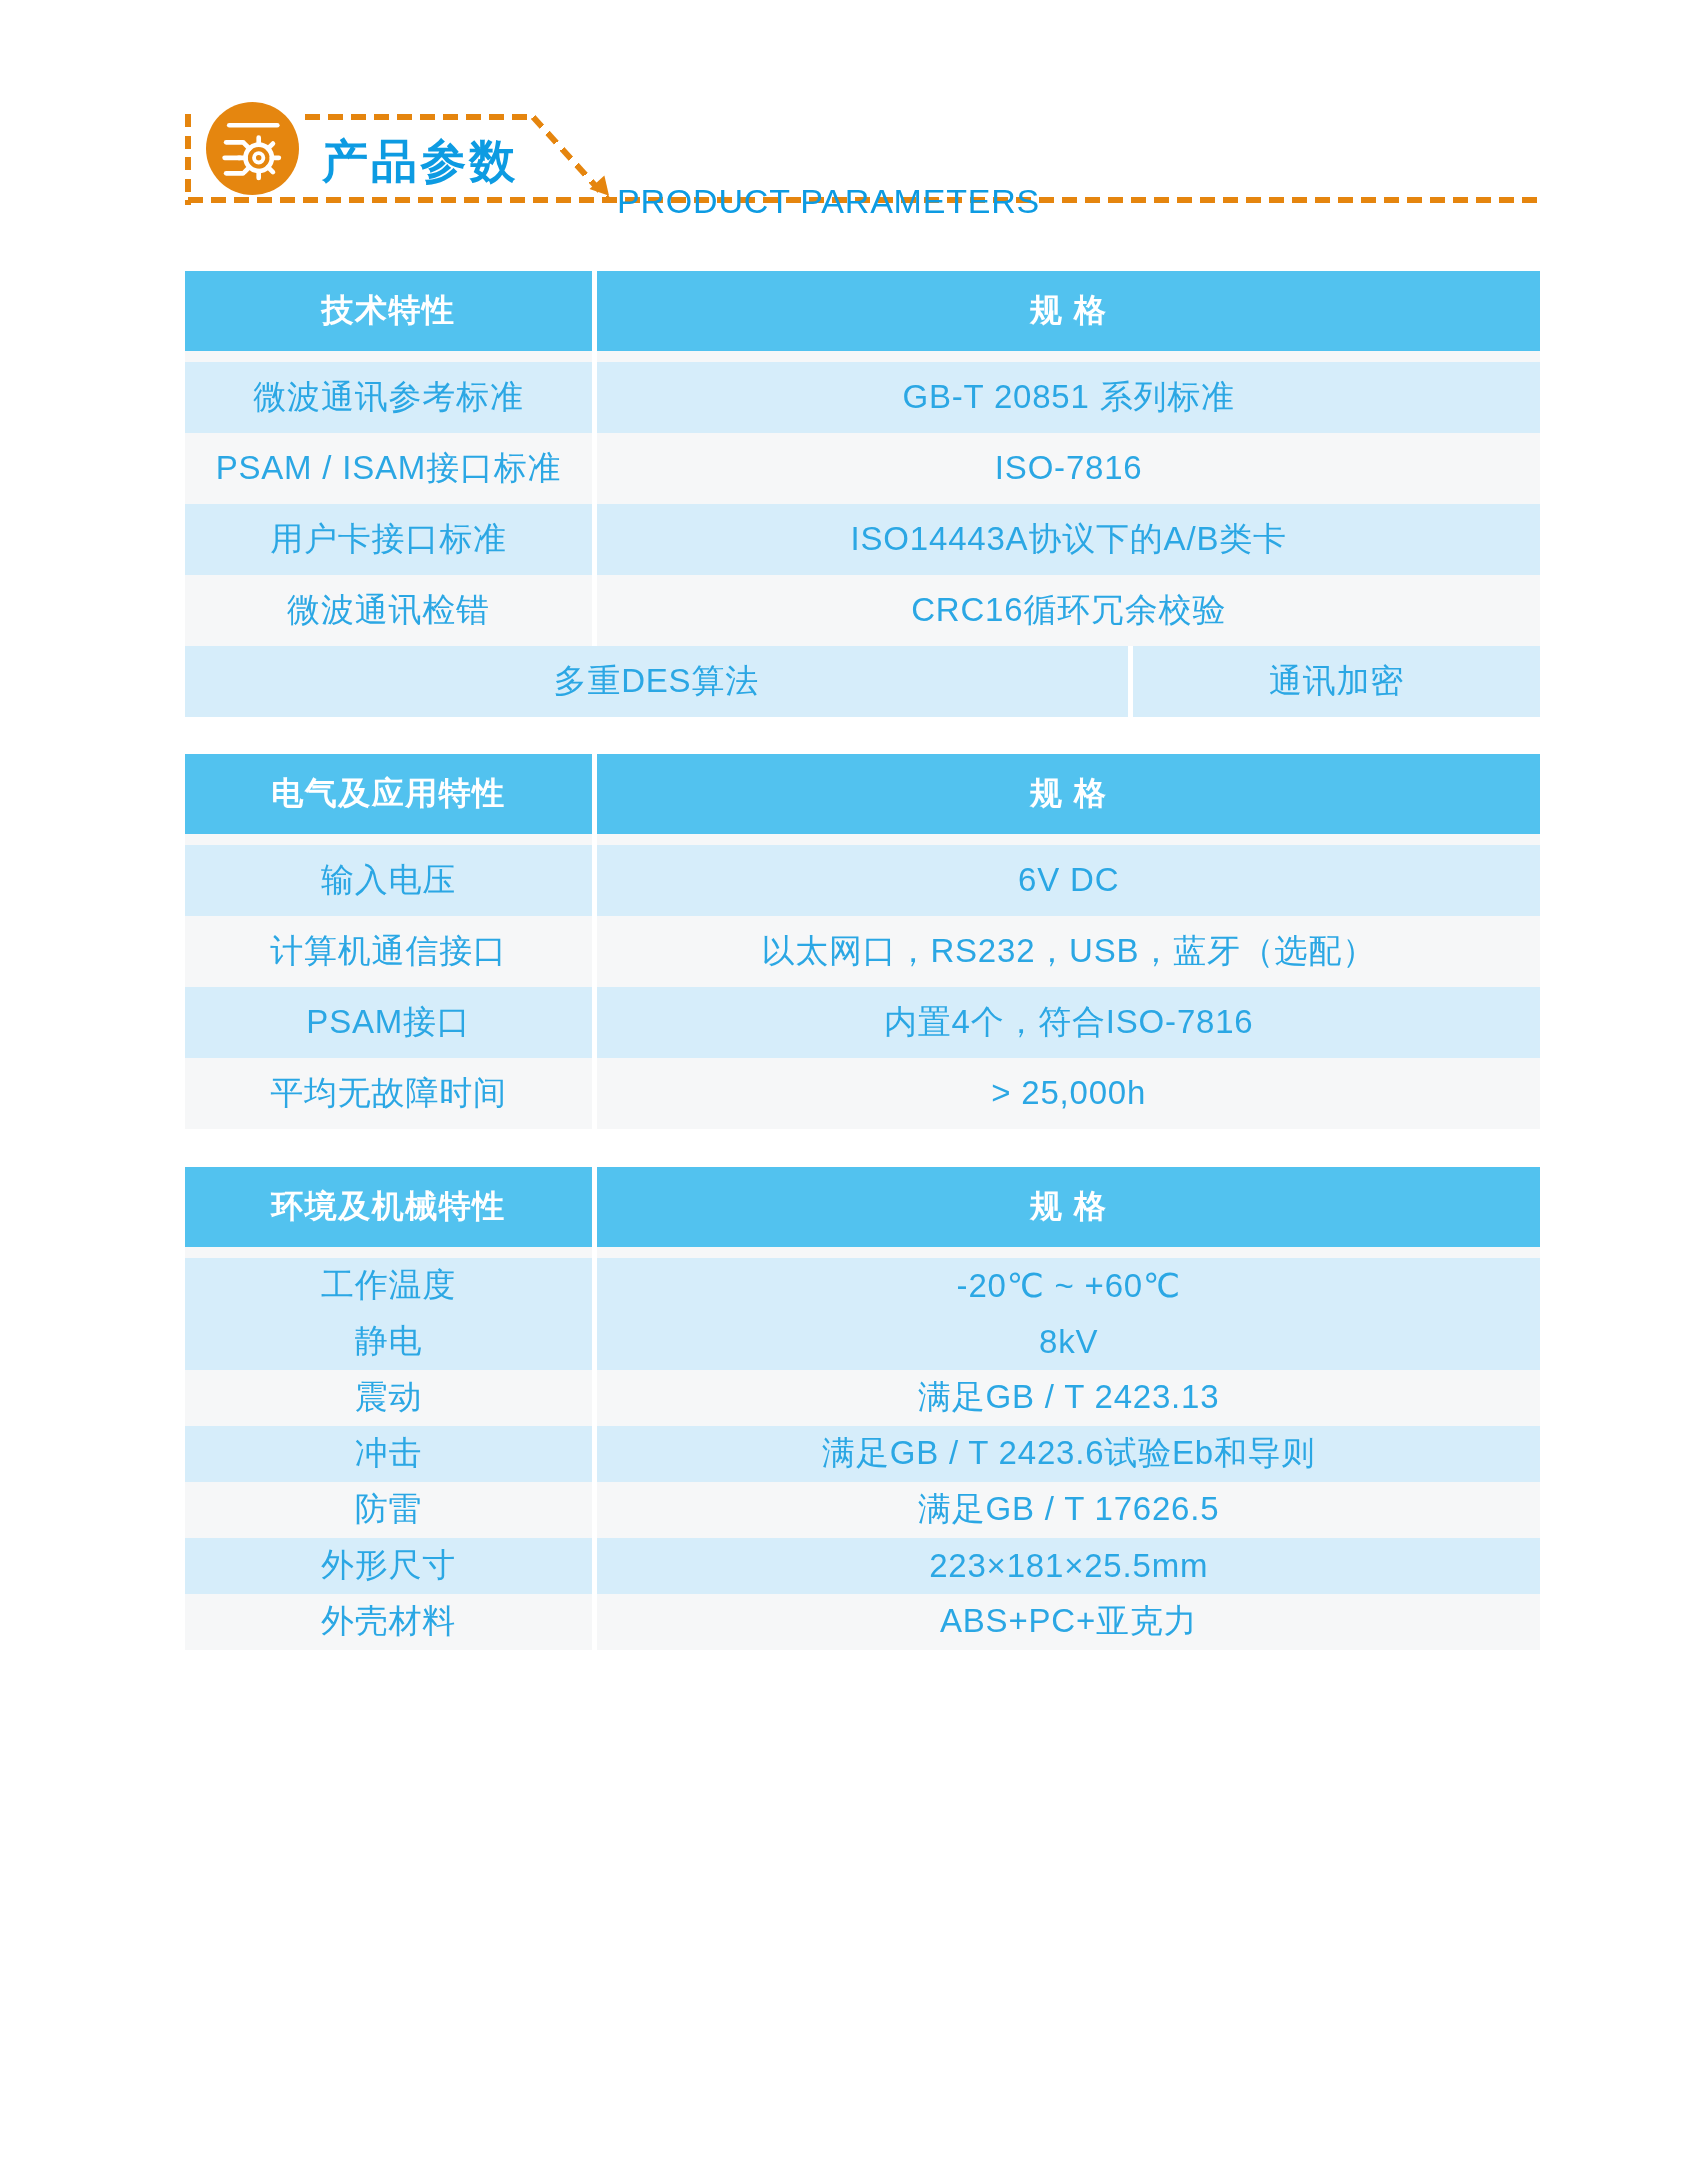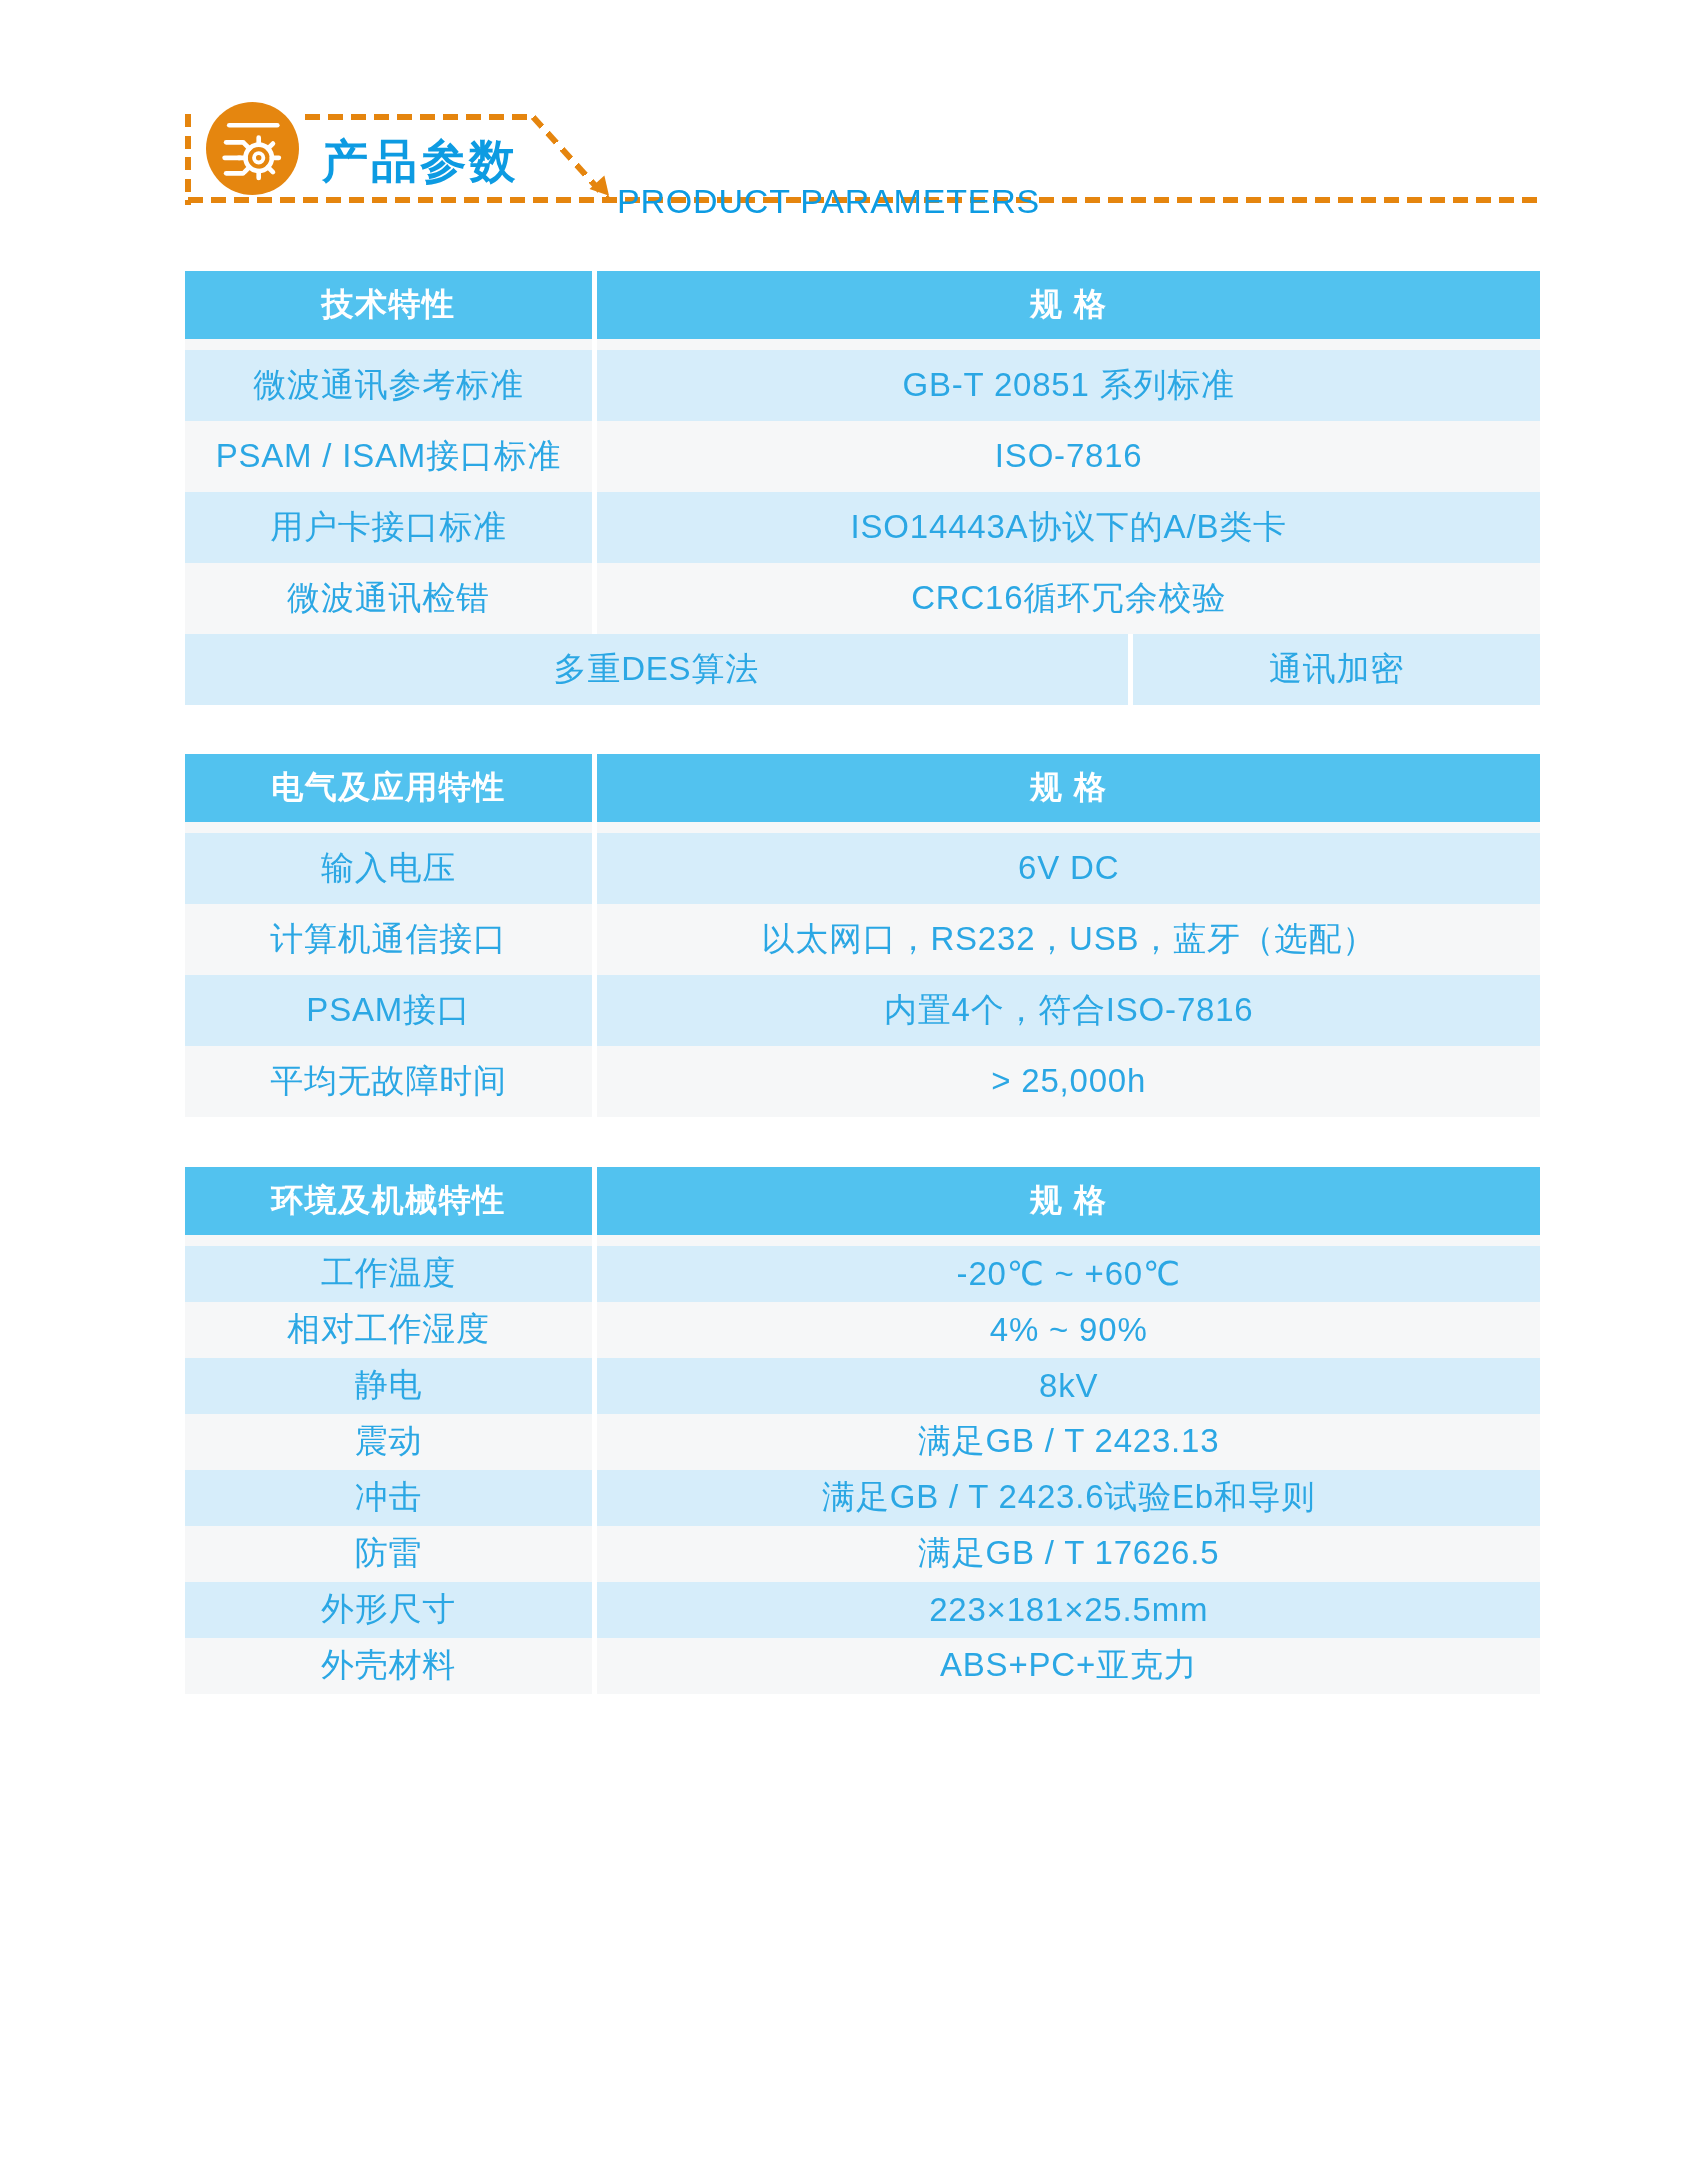--- a/index.html
+++ b/index.html
@@ -43,21 +43,21 @@
     color:#0D9BE2; letter-spacing:3.1px; white-space:nowrap;
   }
   .title-en {
     position:absolute; left:617px; top:157px;
     font-size:34px; line-height:1.1; font-weight:500;
     color:#0D9BE2; letter-spacing:0.8px; white-space:nowrap;margin-top:26px;
   }
 
   
   .spec-table { position:absolute; left:185px; width:1355px; }
-  .t-head { display:flex; gap:5.4px; height:68px; }
+  .t-head { display:flex; gap:5.4px; height:80px; }
   .t-head .cell {
     background:#52C2EF; color:#ffffff;
     font-weight:bold; font-size:32px; letter-spacing:1.5px;
     display:flex; align-items:center; justify-content:center;
   }
   .t-strip { display:flex; gap:5.4px; height:10.8px; }
   .t-strip .cell { background:#F6F7F8; }
   .t-row { display:flex; gap:5.4px; height:71px; }
   .spec-table.t3 .t-row { height:56px; }
   .t-row .cell {
@@ -171,24 +171,20 @@
       <div class="cell col-r">规 格</div>
     </div>
     <div class="t-strip">
         <div class="cell col-l"></div>
         <div class="cell col-r"></div>
       </div>
     <div class="t-row tint">
       <div class="cell col-l">工作温度</div>
       <div class="cell col-r">-20℃ ~ +60℃</div>
     </div>
-    <div class="t-row plain">
-      <div class="cell col-l">相对工作湿度</div>
-      <div class="cell col-r">4% ~ 90%</div>
-    </div>
     <div class="t-row tint">
       <div class="cell col-l">静电</div>
       <div class="cell col-r">8kV</div>
     </div>
     <div class="t-row plain">
       <div class="cell col-l">震动</div>
       <div class="cell col-r">满足GB / T 2423.13</div>
     </div>
     <div class="t-row tint">
       <div class="cell col-l">冲击</div>

